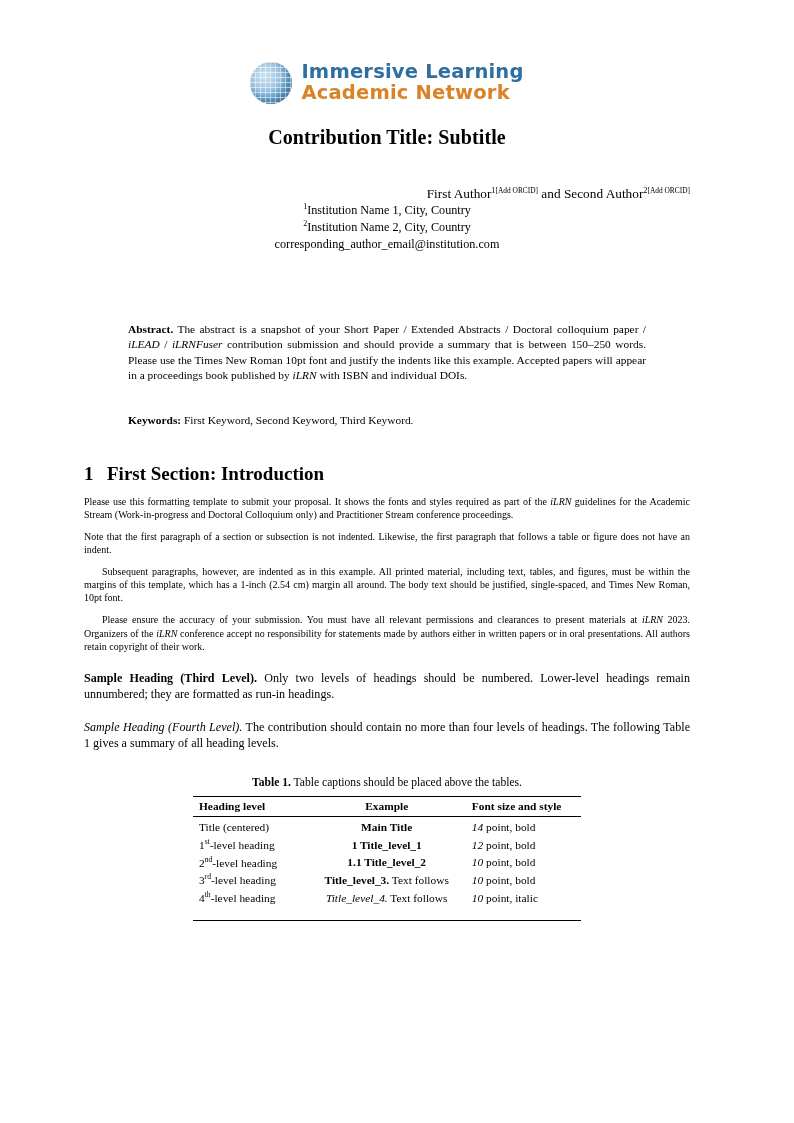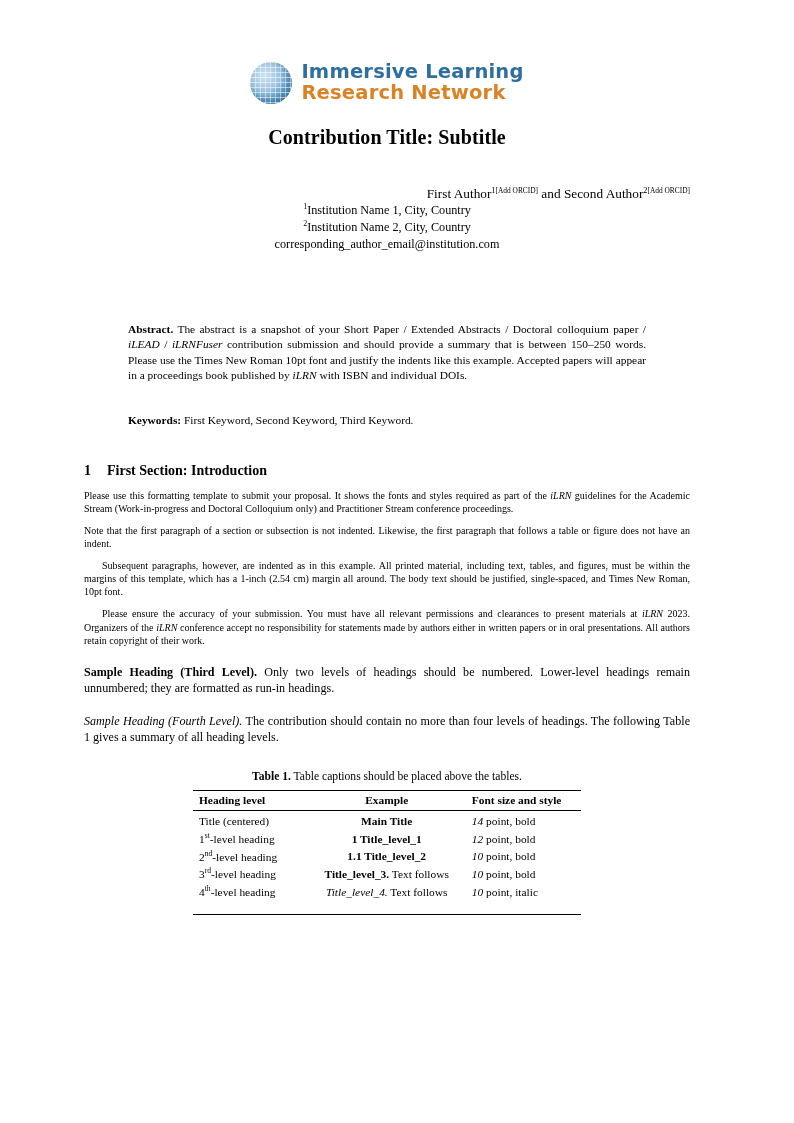--- a/index.html
+++ b/index.html
@@ -126,21 +126,21 @@
 
   .keywords-block {
     margin: 30px 44px 0 44px;
     font-size: 11.4px;
     line-height: 1.35;
   }
   .keywords-block b { font-weight: bold; }
 
   
   h1.sec {
-    font-size: 14px;
+    font-size: 19px;
     font-weight: bold;
     margin: 34px 0 10px 0;
   }
   h1.sec .num { display: inline-block; min-width: 23px; }
 
   h2.subsec {
     font-size: 12.4px;
     font-weight: bold;
     margin: 24px 0 8px 0;
   }
@@ -204,21 +204,21 @@
 <body>
 
 <div class="page">
   <div class="content">
 
     <div class="logo-block">
       <div class="logo-inner">
         <div class="logo-globe"></div>
         <div class="logo-text">
           <div class="logo-line1">Immersive Learning</div>
-          <div class="logo-line2">Research Network</div>
+          <div class="logo-line2">Academic Network</div>
         </div>
       </div>
     </div>
 
     <div class="paper-title">Contribution Title: Subtitle</div>
 
     <div class="authors">
       <span>First Author</span><sup>1</sup><span class="orcid">[Add ORCID]</span><span> and </span><span>Second Author</span><sup>2</sup><span class="orcid">[Add ORCID]</span>
     </div>
     <div class="affil">

